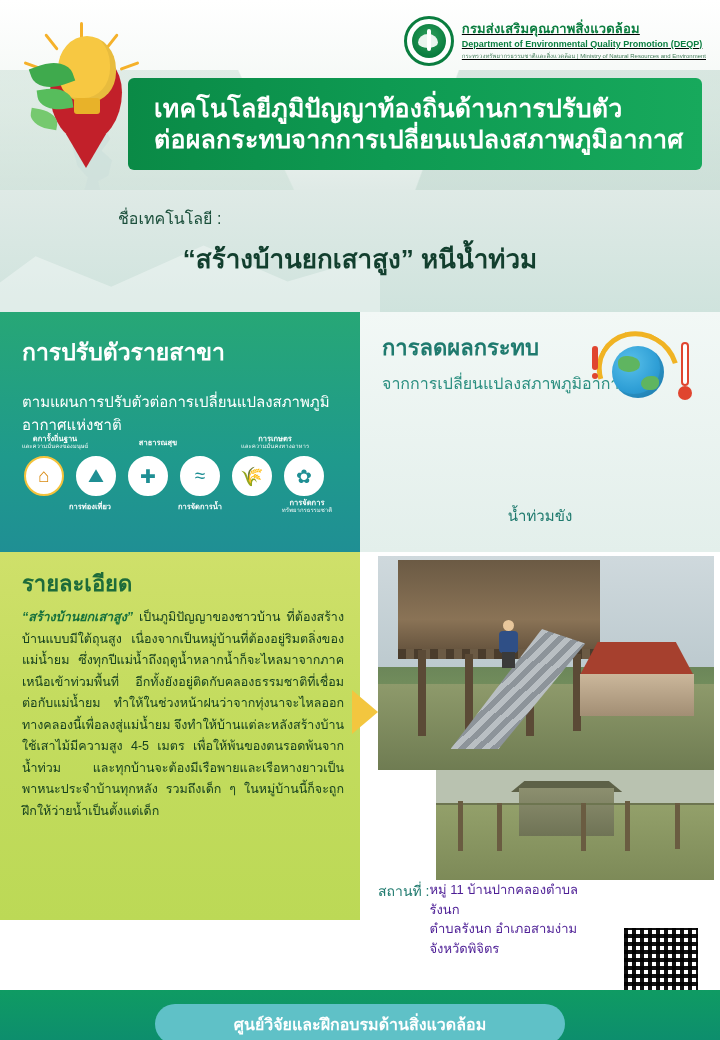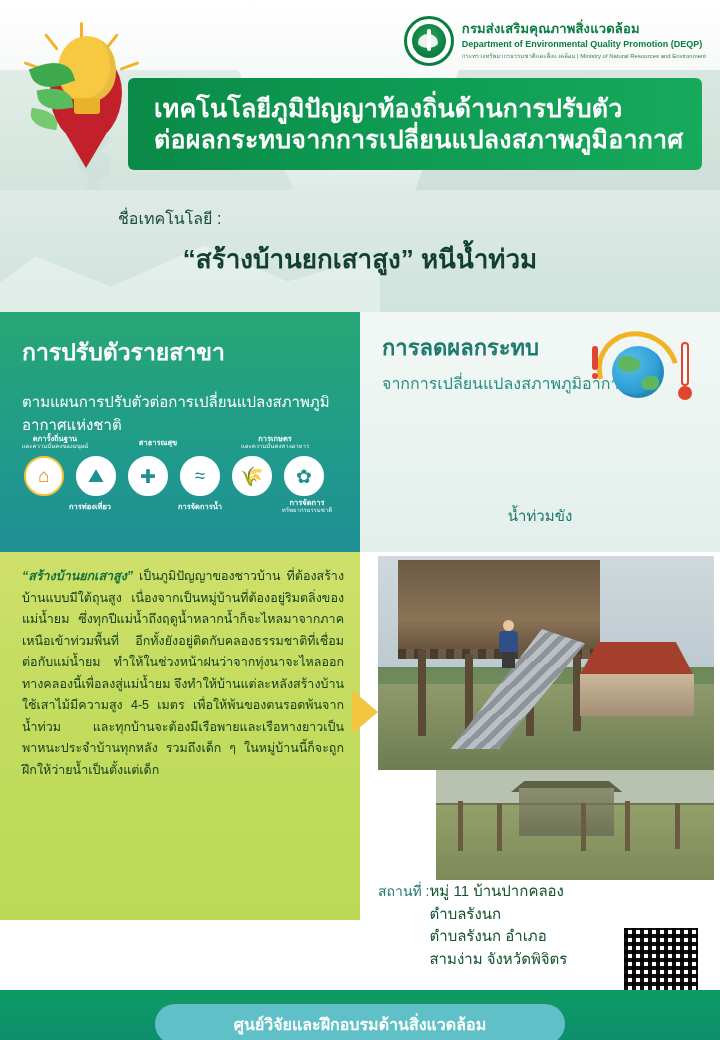--- a/index.html
+++ b/index.html
@@ -38,21 +38,21 @@
   }
   .deqp-seal .inner::after{
     content:""; position:absolute; left:50%; top:14%; transform:translateX(-50%);
     width:4px; height:22px; background:#fff; border-radius:2px;
   }
   .deqp-seal .inner::before{
     content:""; position:absolute; left:18%; top:30%;
     width:20px; height:14px; border-radius:50% 50% 50% 50%/60% 60% 40% 40%;
     background:#fff; opacity:.9;
   }
-  .deqp-text { padding-top:2px; }
+  .deqp-text { padding-top:2px;text-decoration:underline; }
   .deqp-th { font-size:13px; color:#0a7d3f; font-weight:bold; letter-spacing:.2px; }
   .deqp-en { font-size:9px; color:#0a7d3f; font-weight:bold; }
   .deqp-sub { font-size:6px; color:#3d7a55; margin-top:2px; }
 
   
   .bulb-wrap { position:absolute; left:28px; top:22px; width:116px; height:180px; }
   .bulb-rays { position:absolute; left:0; top:0; width:116px; height:80px; }
   .ray { position:absolute; width:3px; height:20px; background:#f5b12a; border-radius:2px; }
   .pin {
     position:absolute; left:22px; top:28px;
@@ -241,21 +241,21 @@
     position:absolute; left:27%; top:10%; width:40%; height:10%;
     background:#5d6147; clip-path: polygon(0 100%,12% 0,88% 0,100% 100%);
   }
 
   
   .location {
     position:absolute; left:378px; top:880px; width:220px; height:50px;
     display:flex; align-items:flex-start;
   }
   .loc-label { font-size:14px; color:#1f7a6e; white-space:nowrap; }
-  .loc-value { font-size:15px; color:#14532d; line-height:1.5; }
+  .loc-value { font-size:13px; color:#4c1d95; line-height:1.5; }
 
   .qr-wrap { position:absolute; right:16px; bottom:18px; width:86px; text-align:center; }
   .qr {
     width:80px; height:80px; margin:0 auto;
     background:
       repeating-linear-gradient(90deg,#111 0 4px, #fff 4px 8px),
       repeating-linear-gradient(0deg,#111 0 4px, #fff 4px 8px);
     background-blend-mode: multiply;
     border:3px solid #fff;
   }
@@ -374,20 +374,21 @@
       <div class="thermo">
         <div class="tube"></div>
           <div class="bulbr"></div>
       </div>
     </div>
 
     <div class="flood-label">น้ำท่วมขัง</div>
   </div>
 
   <div class="detail">
+    <h3>รายละเอียด</h3>
     <p>
       <span class="em">“สร้างบ้านยกเสาสูง”</span><span> เป็นภูมิปัญญาของชาวบ้าน ที่ต้องสร้างบ้านแบบมีใต้ถุนสูง เนื่องจากเป็นหมู่บ้านที่ต้องอยู่ริมตลิ่งของแม่น้ำยม ซึ่งทุกปีแม่น้ำถึงฤดูน้ำหลากน้ำก็จะไหลมาจากภาคเหนือเข้าท่วมพื้นที่ อีกทั้งยังอยู่ติดกับคลองธรรมชาติที่เชื่อมต่อกับแม่น้ำยม ทำให้ในช่วงหน้าฝนว่าจากทุ่งนาจะไหลออกทางคลองนี้เพื่อลงสู่แม่น้ำยม จึงทำให้บ้านแต่ละหลังสร้างบ้านใช้เสาไม้มีความสูง 4-5 เมตร เพื่อให้พ้นของตนรอดพ้นจากน้ำท่วม และทุกบ้านจะต้องมีเรือพายและเรือหางยาวเป็นพาหนะประจำบ้านทุกหลัง รวมถึงเด็ก ๆ ในหมู่บ้านนี้ก็จะถูกฝึกให้ว่ายน้ำเป็นตั้งแต่เด็ก</span>
     </p>
   </div>
 
   <div class="arrow-right"></div>
 
   <div class="photo-a">
     <div class="sky"></div>
     <div class="greenery"></div>

